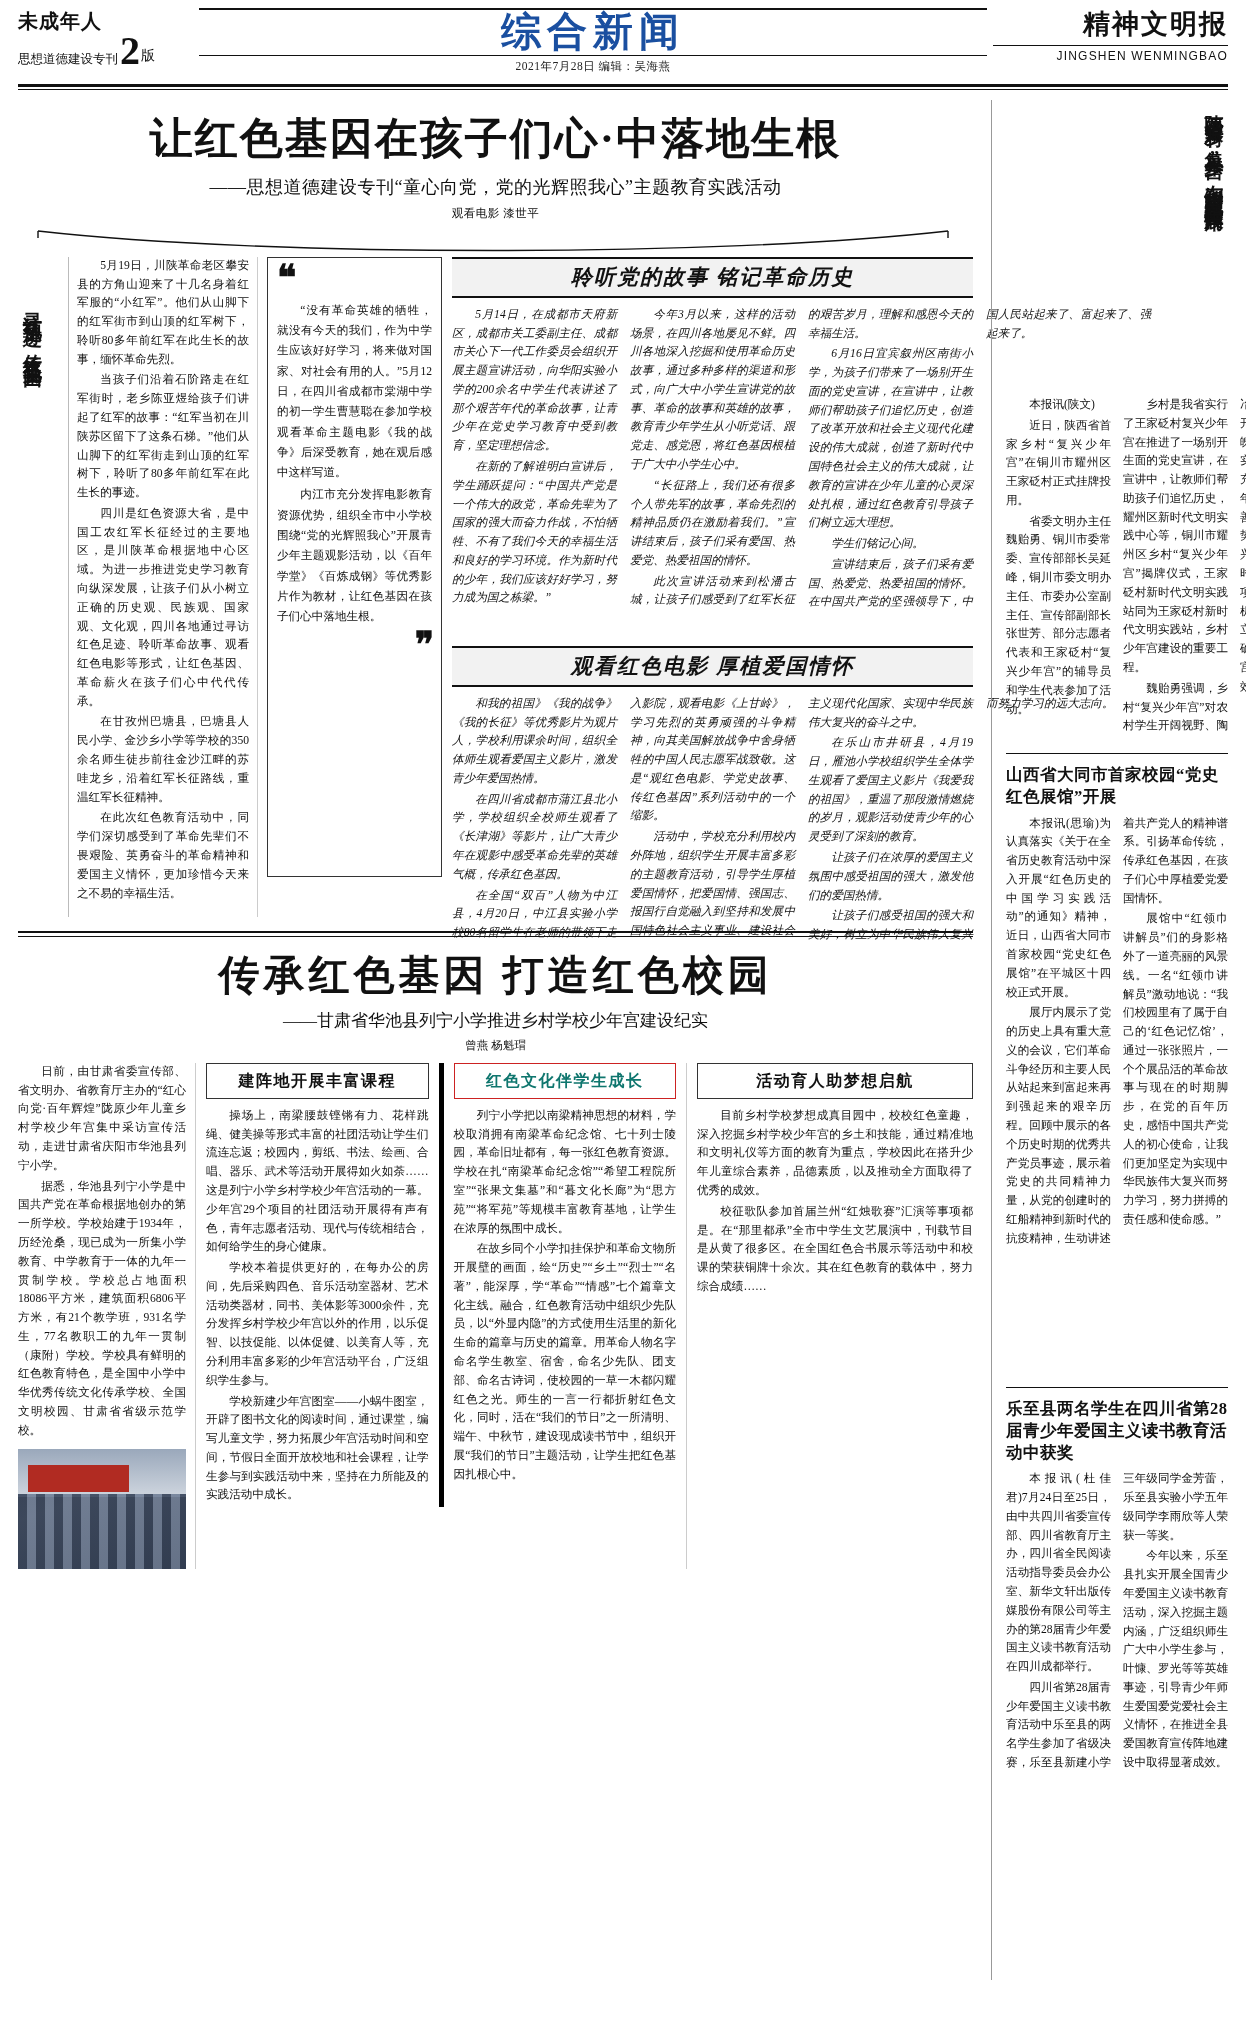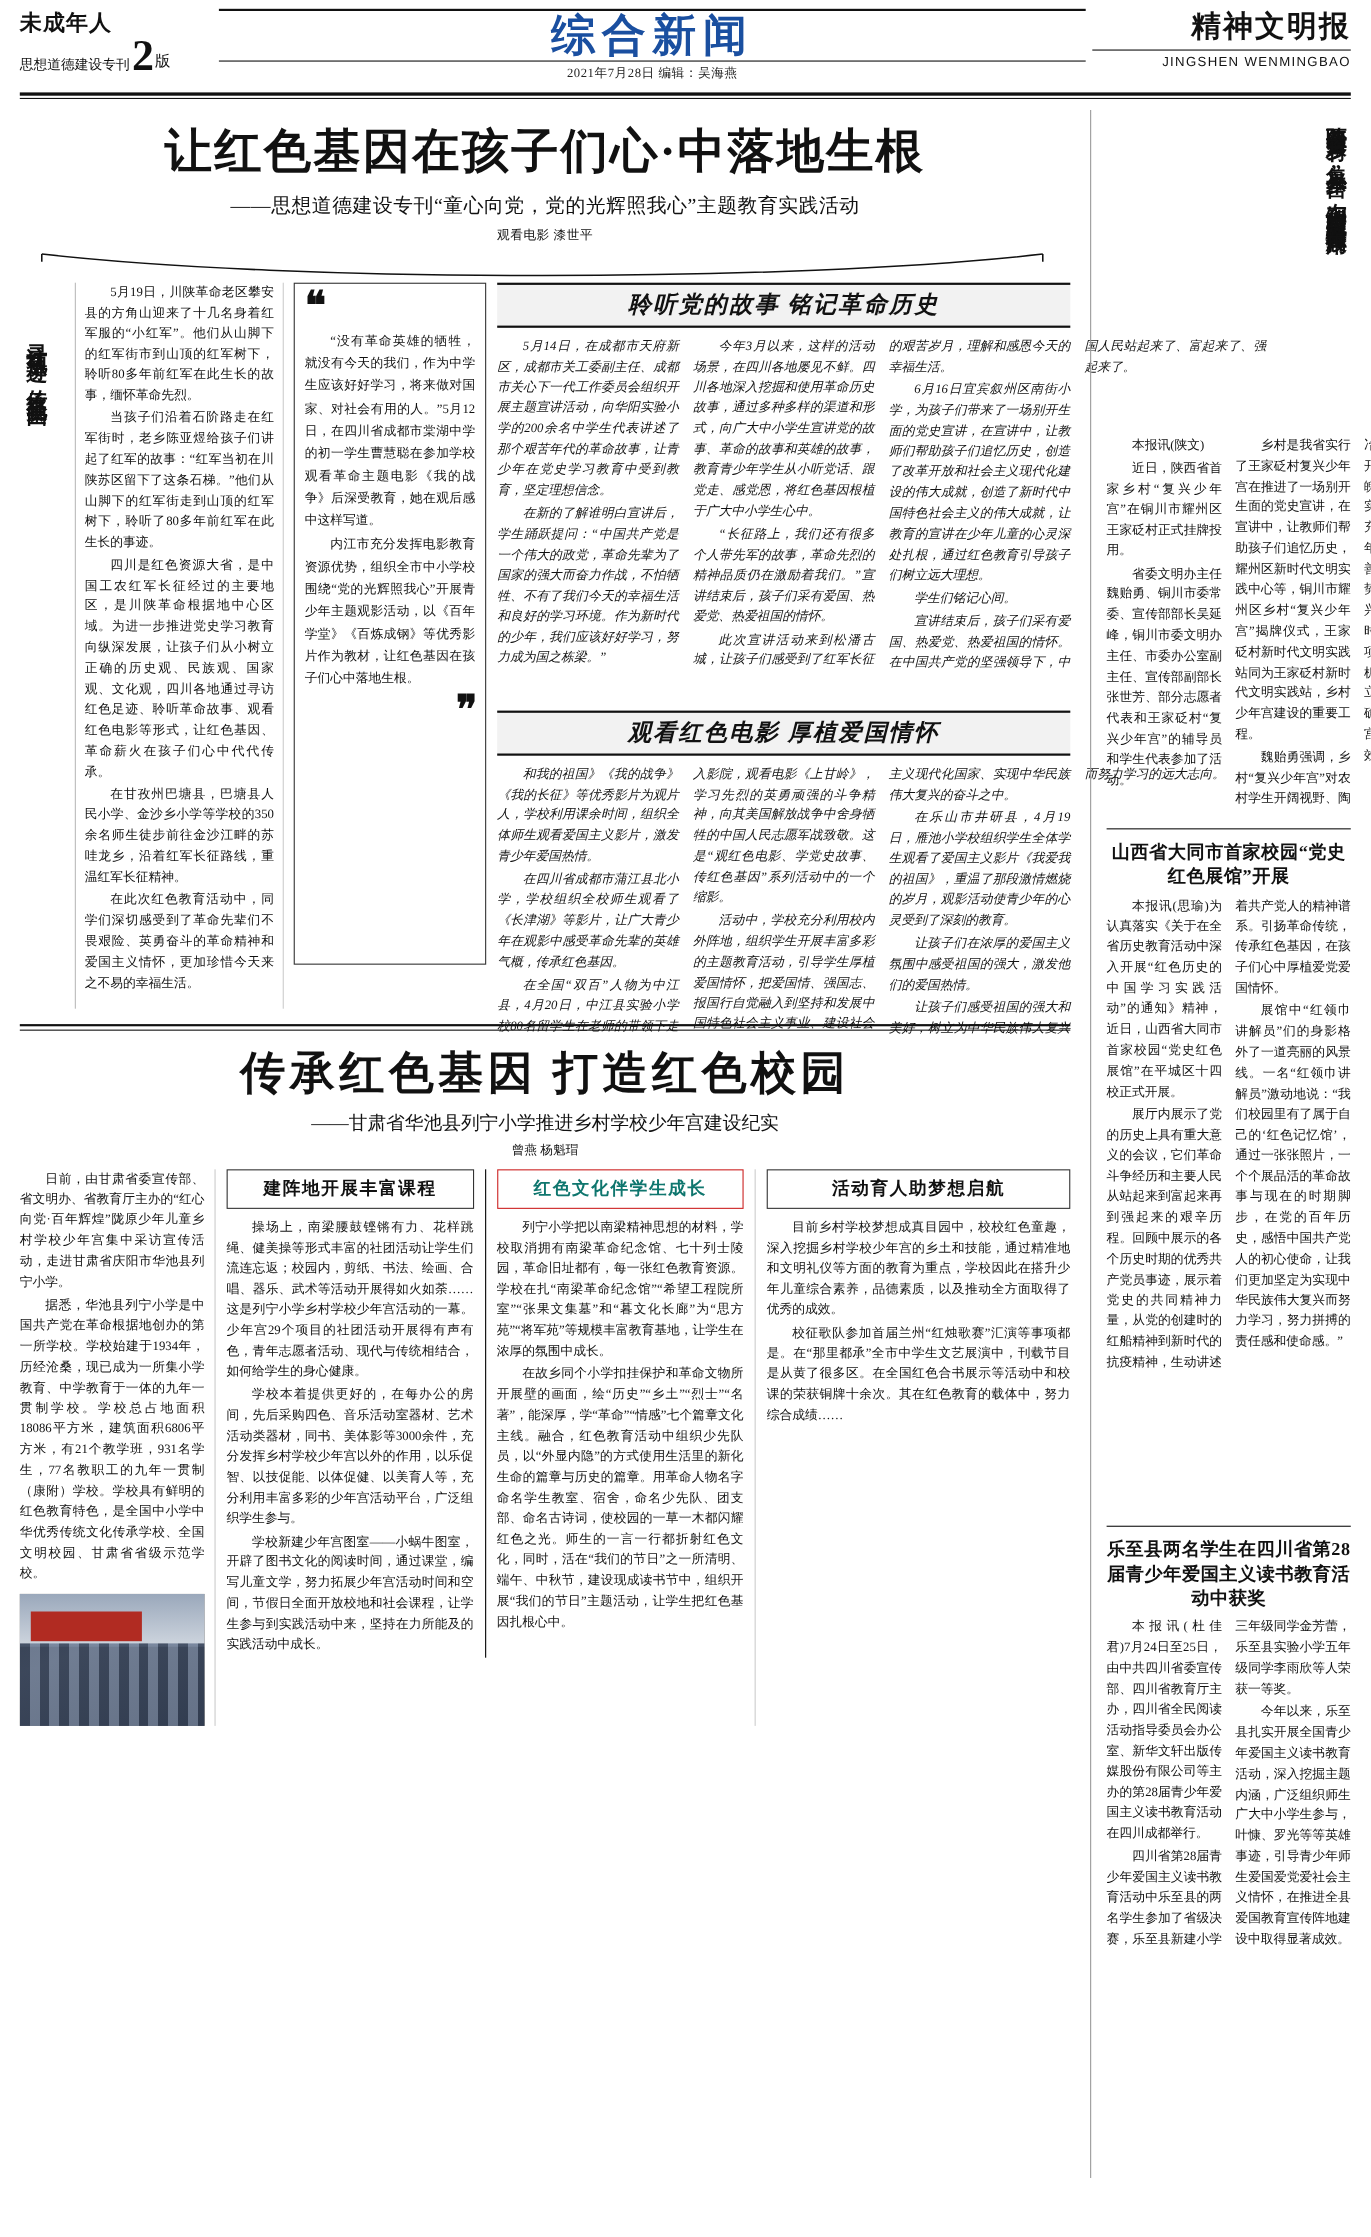--- a/index.html
+++ b/index.html
@@ -344,21 +344,20 @@
   .r-body-2col {
     column-count: 2;
     column-gap: 12px;
   }
   .r-title {
     font-size: 16.5px;
     font-weight: bold;
     line-height: 1.35;
     letter-spacing: 0.5px;
     margin: 10px 0 6px 0;
-    text-align: center;
   }
   .r-divider {
     border-top: 1px solid #111;
     margin: 12px 0 10px 0;
   }
 </style>
 </head>
 <body>
 
 <div class="page">
@@ -464,21 +463,21 @@
                 <p style="margin: 0px 0px 2px; text-indent: 2em;">据悉，华池县列宁小学是中国共产党在革命根据地创办的第一所学校。学校始建于1934年，历经沧桑，现已成为一所集小学教育、中学教育于一体的九年一贯制学校。学校总占地面积18086平方米，建筑面积6806平方米，有21个教学班，931名学生，77名教职工的九年一贯制（康附）学校。学校具有鲜明的红色教育特色，是全国中小学中华优秀传统文化传承学校、全国文明校园、甘肃省省级示范学校。</p>
               </div>
             <div class="photo">
               <div class="ph-sky"></div>
               <div class="ph-banner"></div>
               <div class="ph-people"></div>
             </div>
           </div>
           <div class="b-col bc-mid">
             <div style="display:flex;">
-              <div style="width:225px;padding-right:10px;border-right:1px solid #000000;">
+              <div style="width:225px;padding-right:10px;border-right:5px solid #000000;">
                 <div class="boxed-title">建阵地开展丰富课程</div>
                 <div>
                     <p style="margin: 0px 0px 2px; text-indent: 2em;">操场上，南梁腰鼓铿锵有力、花样跳绳、健美操等形式丰富的社团活动让学生们流连忘返；校园内，剪纸、书法、绘画、合唱、器乐、武术等活动开展得如火如荼……这是列宁小学乡村学校少年宫活动的一幕。少年宫29个项目的社团活动开展得有声有色，青年志愿者活动、现代与传统相结合，如何给学生的身心健康。</p>
                     <p style="margin: 0px 0px 2px; text-indent: 2em;">学校本着提供更好的，在每办公的房间，先后采购四色、音乐活动室器材、艺术活动类器材，同书、美体影等3000余件，充分发挥乡村学校少年宫以外的作用，以乐促智、以技促能、以体促健、以美育人等，充分利用丰富多彩的少年宫活动平台，广泛组织学生参与。</p>
                     <p style="margin: 0px 0px 2px; text-indent: 2em;">学校新建少年宫图室——小蜗牛图室，开辟了图书文化的阅读时间，通过课堂，编写儿童文学，努力拓展少年宫活动时间和空间，节假日全面开放校地和社会课程，让学生参与到实践活动中来，坚持在力所能及的实践活动中成长。</p>
                   </div>
               </div>
               <div style="width:225px;padding-left:10px;">
                 <div class="boxed-title red">红色文化伴学生成长</div>
                 <div>

